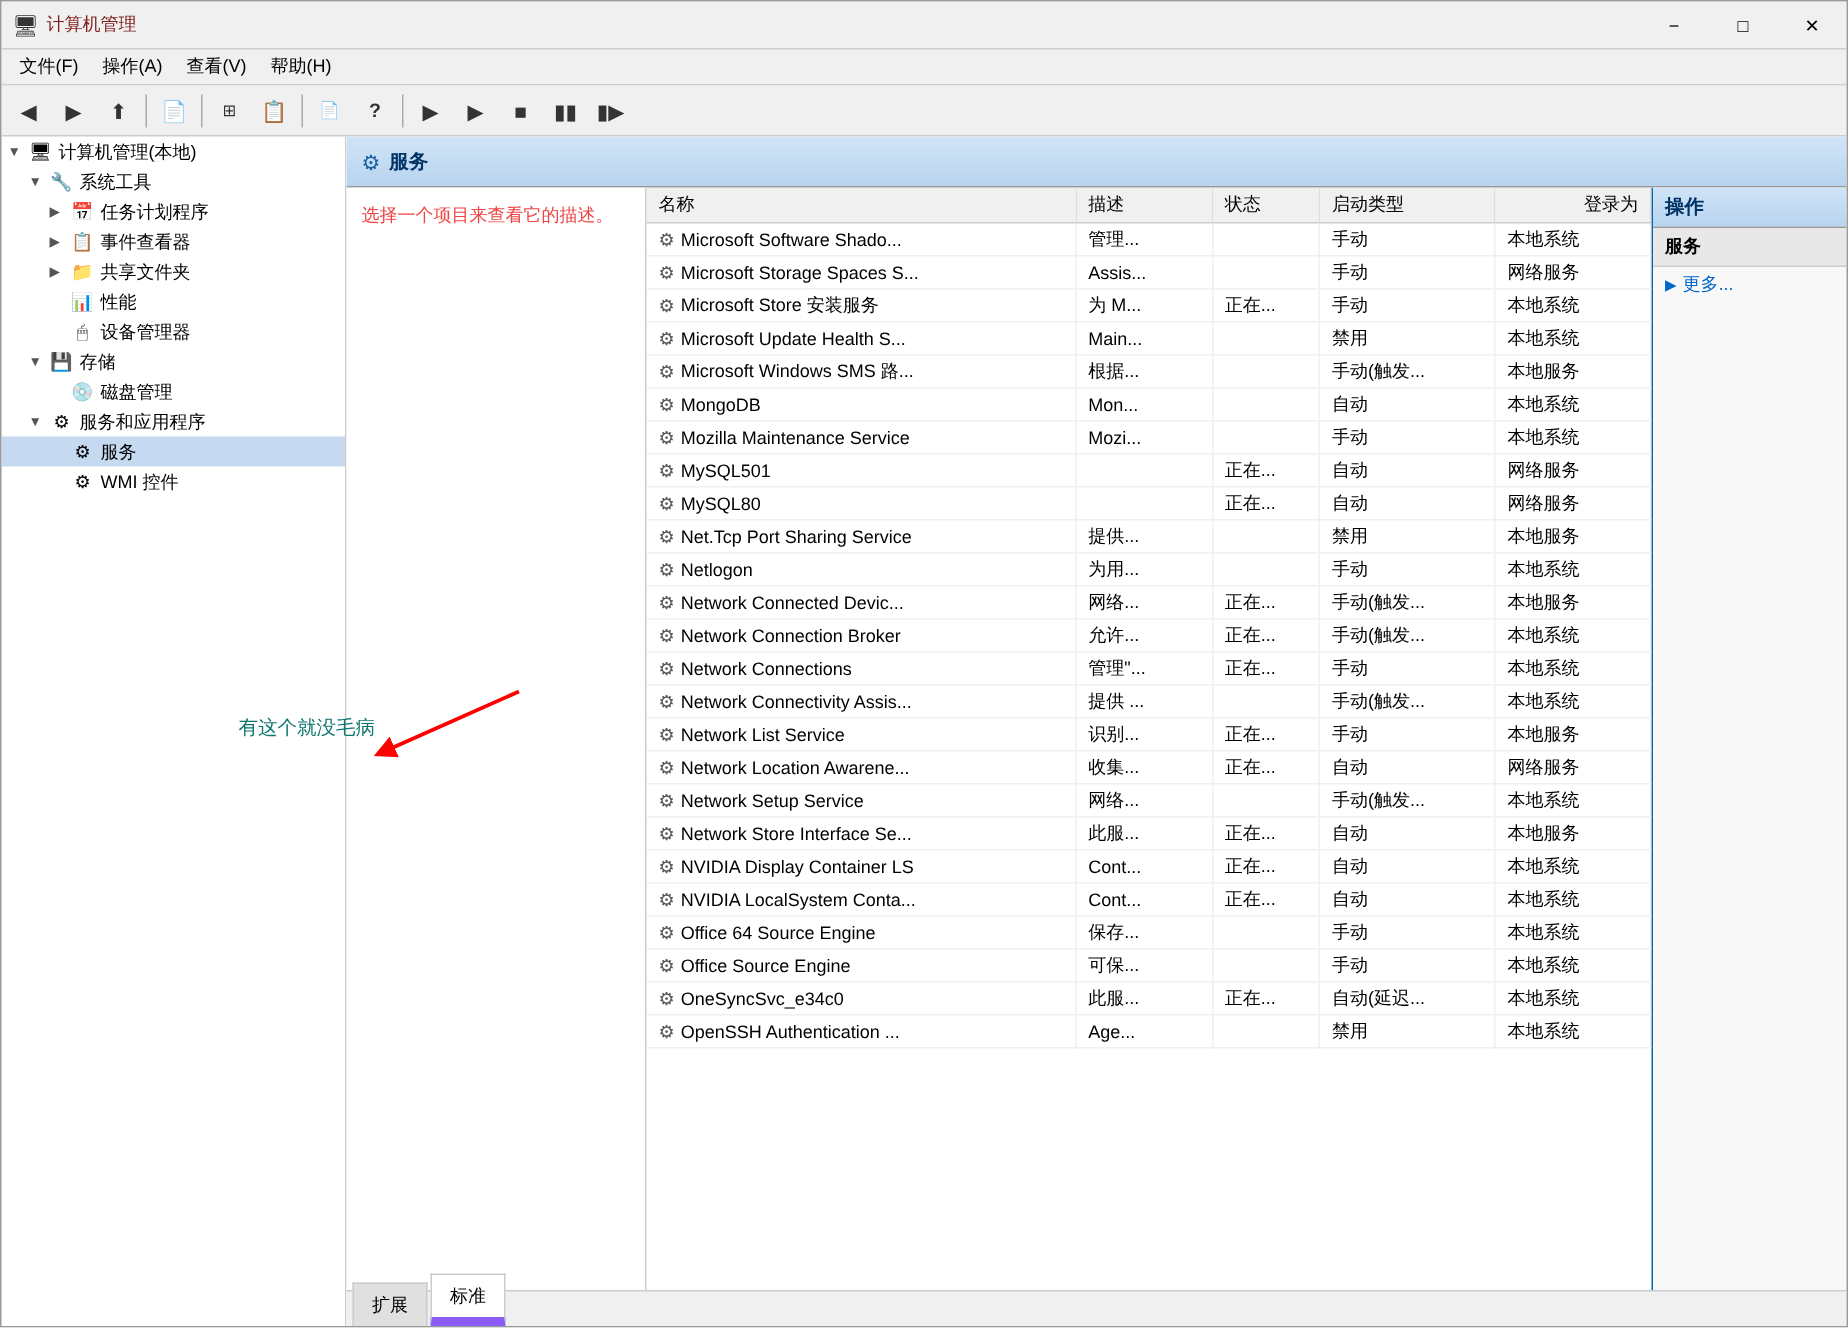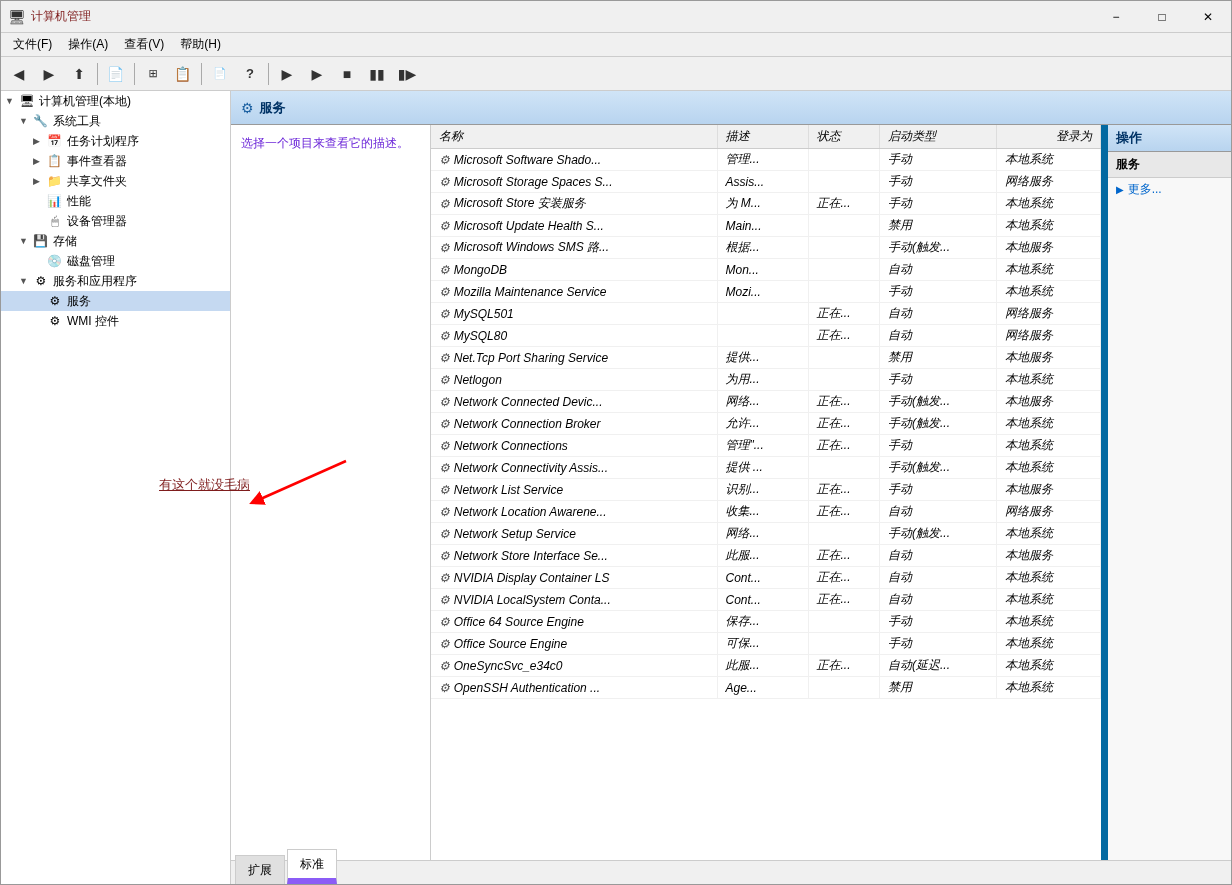--- a/index.html
+++ b/index.html
@@ -184,39 +184,38 @@
       overflow: hidden;
     }
 
     
     .desc-pane {
       width: 200px;
       padding: 10px;
       background: #fff;
       border-right: 1px solid #ccc;
       font-size: 12px;
-      color: #6d28d9;
+      color: #ef4444;
       flex-shrink: 0;
     }
     .desc-text {
       margin-bottom: 12px;
     }
 
     
     .service-list-area {
       flex: 1;
       overflow-y: auto;
       overflow-x: auto;
       position: relative;
     }
     .service-table {
       width: 100%;
       border-collapse: collapse;
       font-size: 12px;
-      font-style: italic;
     }
     .service-table th {
       background: #f0f0f0;
       border-bottom: 1px solid #ccc;
       border-right: 1px solid #ddd;
       padding: 3px 8px;
       text-align: left;
       font-weight: normal;
       white-space: nowrap;
       position: sticky;
@@ -240,21 +239,21 @@
     }
     .gear-icon {
       font-size: 12px;
       color: #555;
     }
 
     
     .actions-panel {
       width: 130px;
       background: #f8f8f8;
-      border-left: 7px solid #0369a1;
+      border-left: 1px solid #0369a1;
       flex-shrink: 0;
       overflow-y: auto;
     }
     .actions-header {
       background: linear-gradient(to bottom, #d0e4f7, #b8d4ef);
       padding: 4px 8px;
       font-size: 13px;
       font-weight: bold;
       color: #003366;
       border-bottom: 1px solid #999;
@@ -658,21 +657,21 @@
         </div>
       </div>
 
       <div class="bottom-tabs">
         <div class="tab">扩展</div>
         <div class="tab active">标准</div>
       </div>
     </div>
 
     <div style="position:absolute;left:158px;top:385px;pointer-events:none;z-index:200;">
-      <div style="color:#7f1d1d;font-size:13px;white-space:nowrap;text-decoration:underline;">有这个就没毛病</div>
+      <div style="color:#0f766e;font-size:13px;white-space:nowrap;">有这个就没毛病</div>
     </div>
 
     <svg style="position:absolute;left:235px;top:350px;pointer-events:none;z-index:200;" width="130" height="80">
       <defs>
         <marker id="arrowhead" markerWidth="6" markerHeight="6" refX="3" refY="3" orient="auto">
           <polygon points="0 0, 6 3, 0 6" fill="red"></polygon>
         </marker>
       </defs>
       <line x1="110" y1="20" x2="20" y2="60" stroke="red" stroke-width="2.5" marker-end="url(#arrowhead)"></line>
     </svg>

